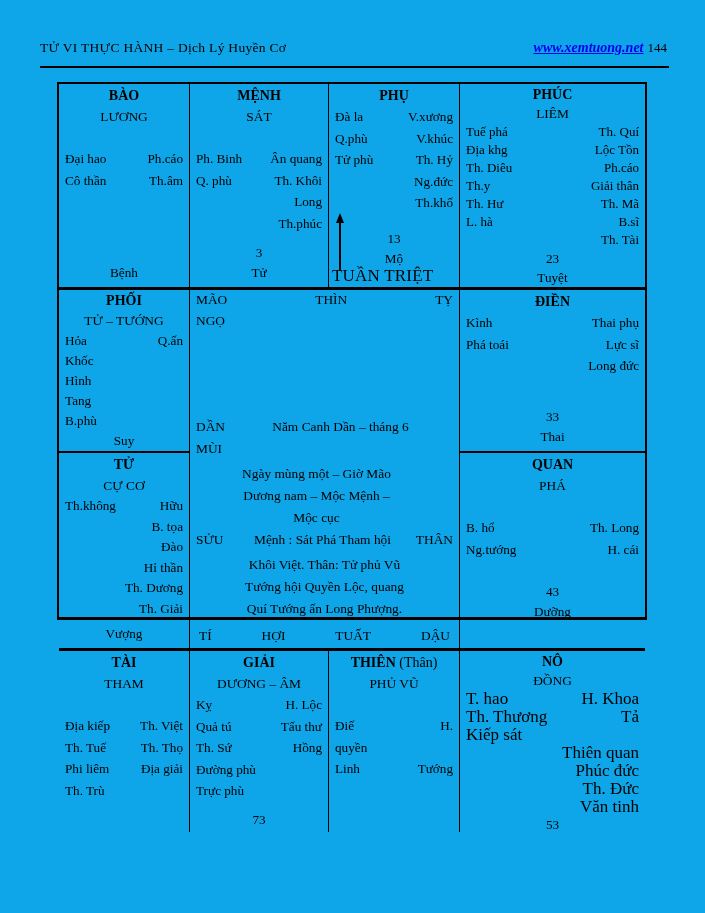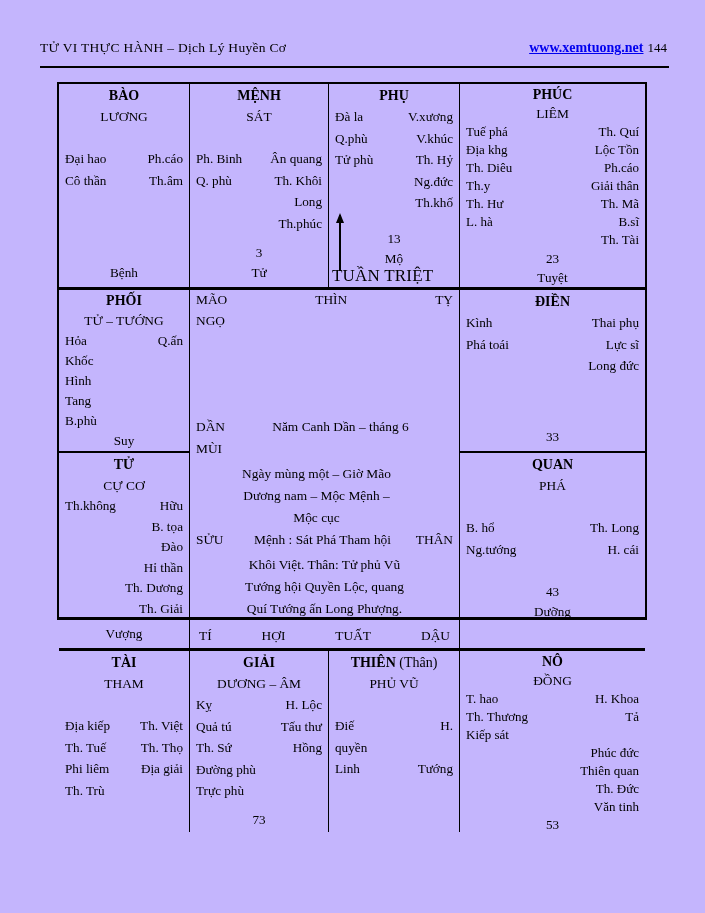--- a/index.html
+++ b/index.html
@@ -1,23 +1,23 @@
 <!DOCTYPE html>
 <html><head>
 <meta charset="utf-8">
 <style>
   * { margin:0; padding:0; box-sizing:border-box; }
   body { background:#fff; font-family:"Liberation Serif","DejaVu Serif",serif; color:#000; }
-  .page { position:relative; width:705px; height:913px; background:#c4b5fd; overflow:hidden; }
+  .page { position:relative; width:705px; height:913px; background:#0ea5e9; overflow:hidden; }
 
   
   .header { position:absolute; left:40px; right:38px; top:40px; display:flex; justify-content:space-between; align-items:baseline; font-size:13.5px; }
   .header .htitle { letter-spacing:0.3px; }
   .header .hright { white-space:nowrap; }
-  .site-link { font-weight:bold; text-decoration:underline; font-size:14px; }
+  .site-link { font-weight:bold; text-decoration:underline; font-size:14px;font-style:italic; }
   .page-num { font-size:13px; margin-left:4px; }
   .hrule { position:absolute; left:40px; right:36px; top:66px; border-top:2px solid #000; }
 
   
   .grid {
     position:absolute; left:57px; top:82px; width:590px; height:538px;
     display:grid;
     grid-template-columns:131px 139px 131px 185px;
     grid-template-rows:206px 163px 198px 181px;
     grid-template-areas:
@@ -49,21 +49,21 @@
   .age:empty, .stage:empty { display:none; }
   .quan .bottom { margin-bottom:26px; }
   .giai .bottom, .no .bottom { margin-bottom:2px; }
 
   
   .phuc .ctitle, .phuc .cstar { line-height:19px; }
   .phuc .srow { line-height:18px; font-size:13px; }
   .phuc .age, .phuc .stage { line-height:19px; }
   .phuc .bottom { margin-bottom:0; }
   .no .ctitle, .no .cstar { line-height:19px; }
-  .no .srow { line-height:18px; font-size:13px; }
+  .no .srow { line-height:18px; font-size:17px; }
   .no .age { line-height:17px; }
   .phoi .ctitle, .phoi .cstar { line-height:20px; }
   .phoi .srow { line-height:20px; }
   .tu .srow { line-height:20.5px; }
 
   
   .up-arrow { position:absolute; left:10px; bottom:16px; height:56px; width:0; border-left:2px solid #000; }
   .up-arrow:before { content:""; position:absolute; top:-2px; left:-5px; width:0; height:0;
     border-left:4px solid transparent; border-right:4px solid transparent; border-bottom:10px solid #000; }
   .tuan-triet { position:absolute; left:3px; bottom:1px; font-size:17px; white-space:nowrap; letter-spacing:0.2px; }
@@ -293,20 +293,21 @@
             <span>Phá toái</span>
             <span>Lực sĩ</span>
           </div>
           <div class="srow">
             <span></span>
             <span>Long đức</span>
           </div>
         </div>
       <div class="bottom">
         <div class="age">33</div>
+        <div class="stage">Thai</div>
       </div>
     </div>
 
     <div class="cell tu">
       <div class="ctitle">TỬ</div>
       <div class="cstar">CỰ CƠ</div>
       <div class="rows">
           <div class="srow">
             <span>Th.không</span>
             <span>Hữu</span>
@@ -441,25 +442,25 @@
           <div class="srow">
             <span>Th. Thương</span>
             <span>Tả</span>
           </div>
           <div class="srow">
             <span>Kiếp sát</span>
             <span></span>
           </div>
           <div class="srow">
             <span></span>
+            <span>Thiên quan</span>
+          </div>
+          <div class="srow">
+            <span></span>
             <span>Phúc đức</span>
-          </div>
-          <div class="srow">
-            <span></span>
-            <span>Thiên quan</span>
           </div>
           <div class="srow">
             <span></span>
             <span>Th. Đức</span>
           </div>
           <div class="srow">
             <span></span>
             <span>Văn tinh</span>
           </div>
         </div>

